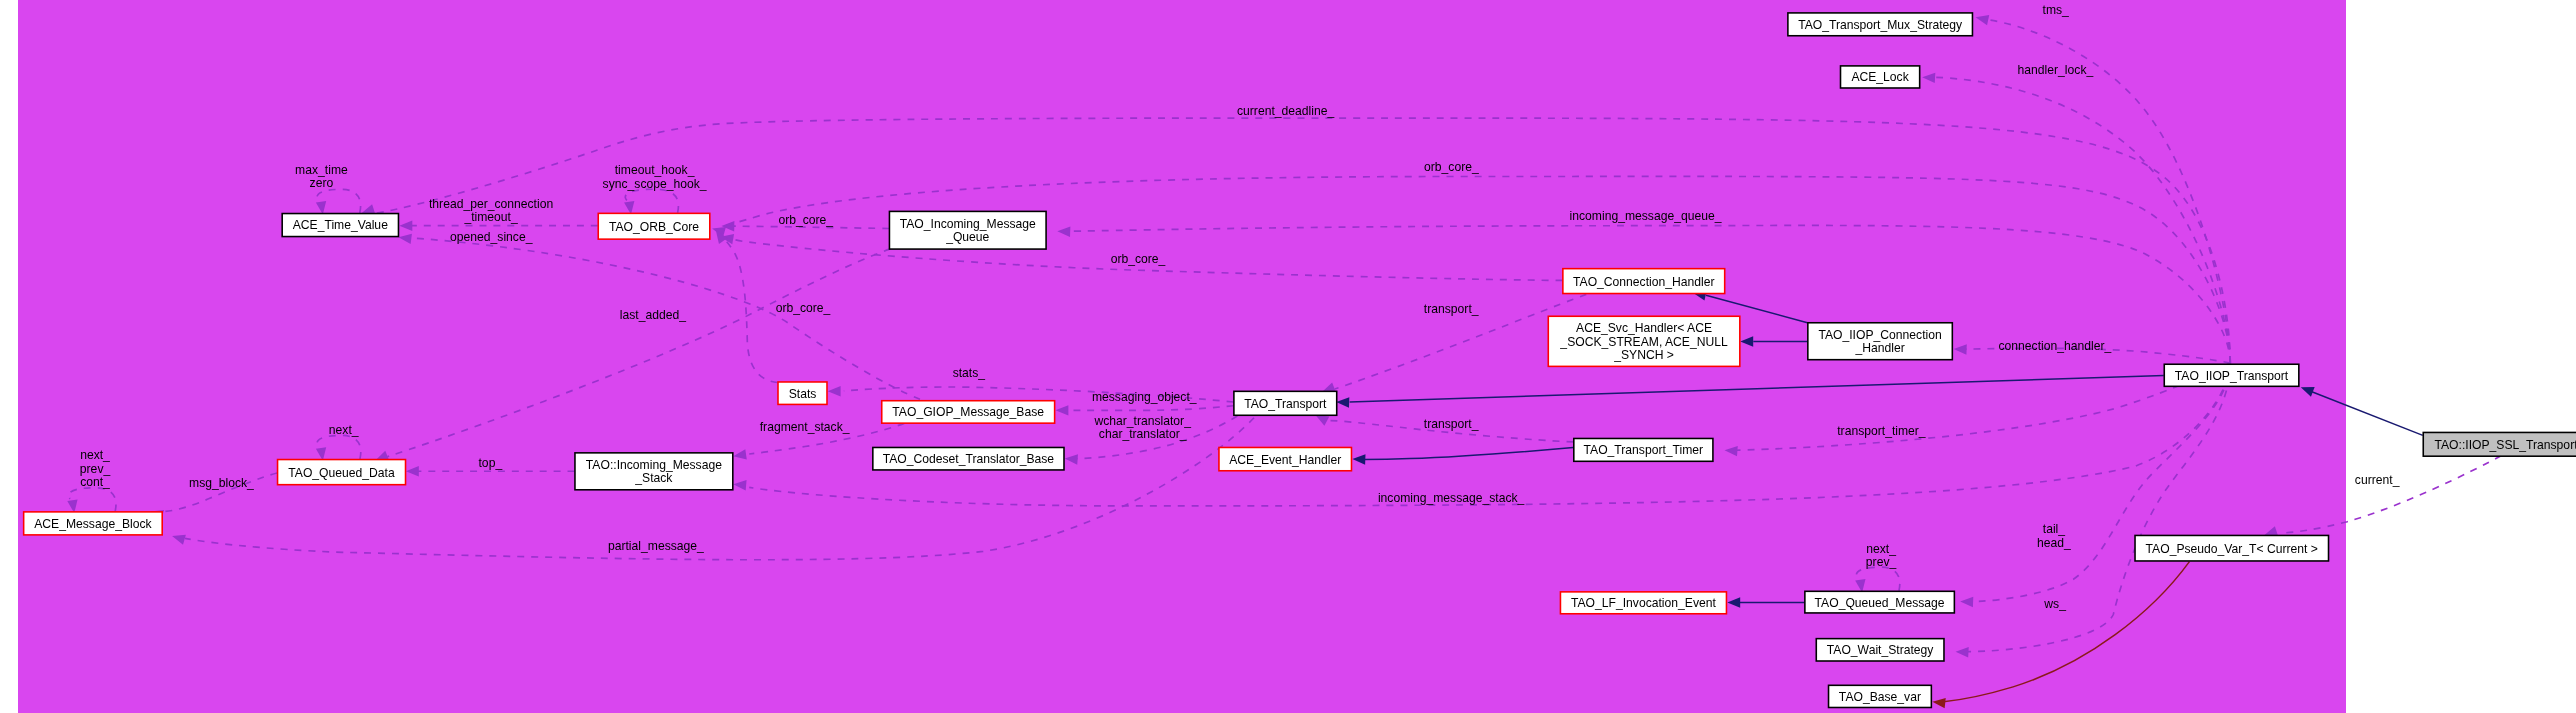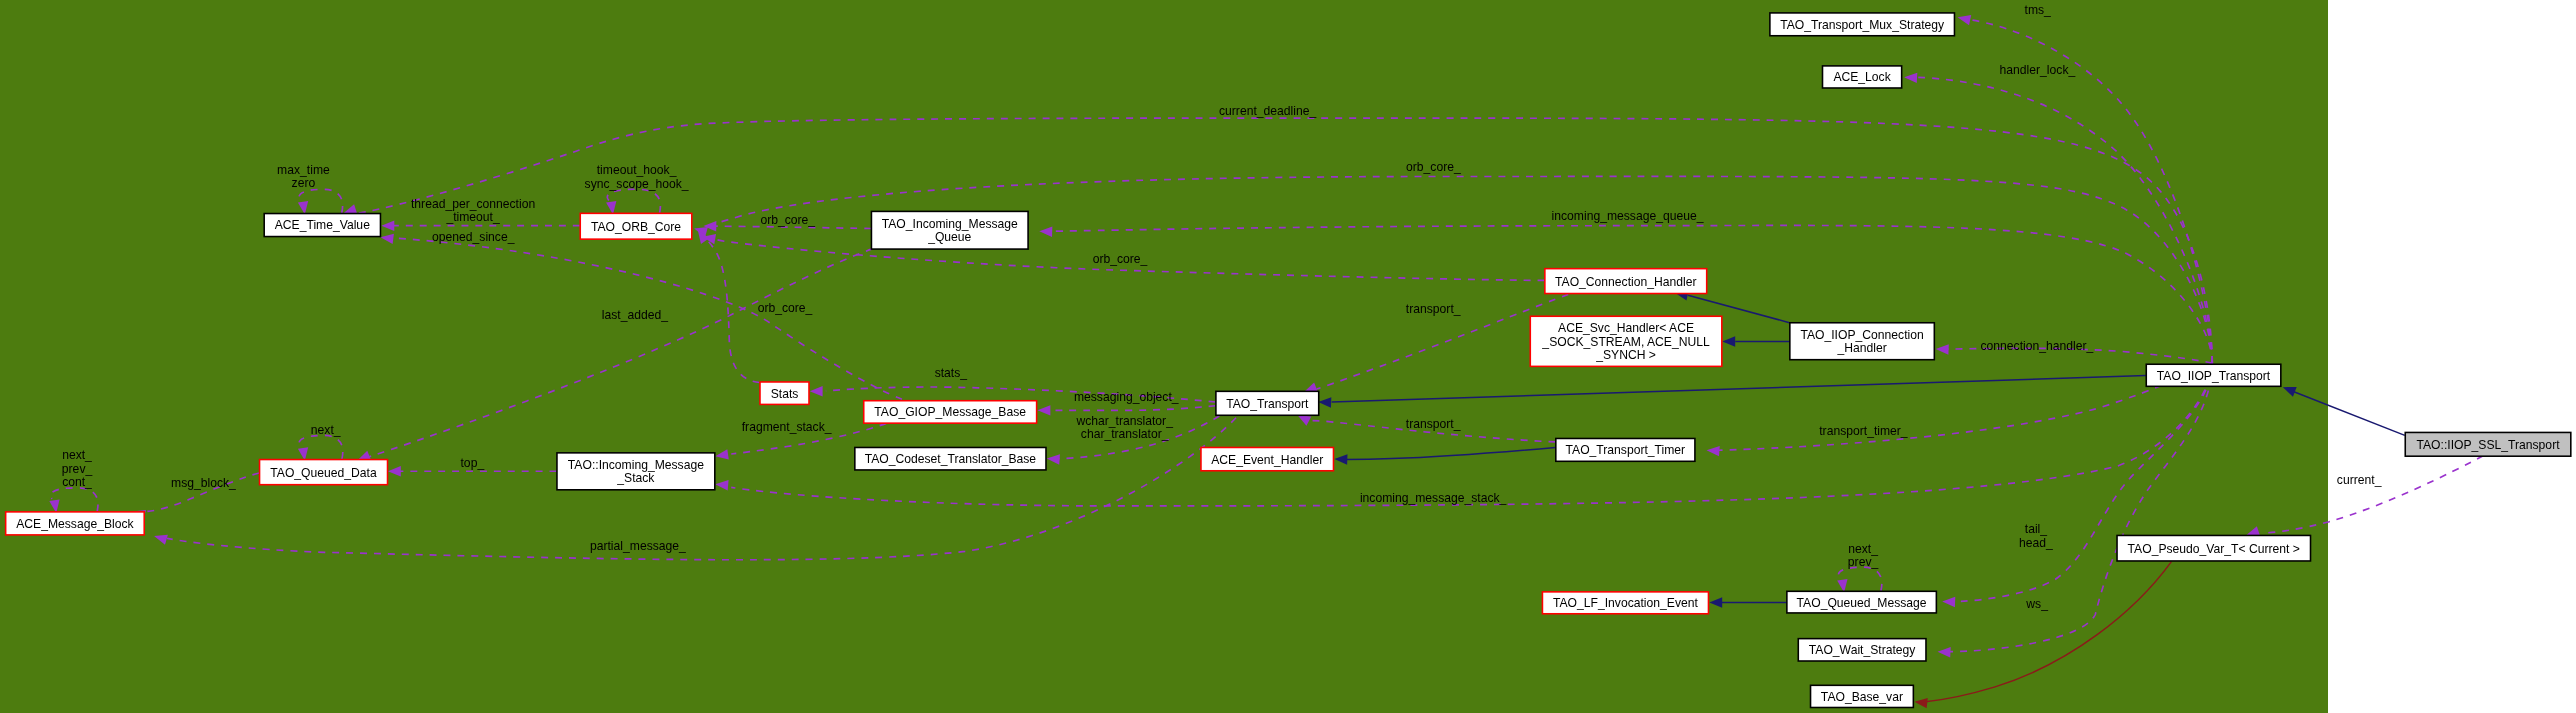--- a/index.html
+++ b/index.html
@@ -1,18 +1,18 @@
 <!DOCTYPE html>
 <html style="font-size:15px"><head>
 <meta charset="utf-8">
 <style>
   html,body{margin:0;padding:0;background:#ffffff;-webkit-font-smoothing:antialiased;}
   text{-webkit-font-smoothing:antialiased;}
   body{width:2576px;height:714px;overflow:hidden;font-family:"Liberation Sans",sans-serif;}
-  #canvas{position:relative;width:2328px;height:714px;background:#4d7c0f;}
+  #canvas{position:relative;width:2328px;height:714px;background:#d946ef;margin-left:18px;}
   svg#graph{position:absolute;left:0;top:0;display:block;}
   .nodebox{fill:#ffffff;stroke:#000000;stroke-width:1.7;}
   .nodebox.red{stroke:#ff0000;}
   .nodebox.cur{fill:#c0c0c0;}
   .nodelabel{font-size:13.1px;fill:#000000;text-anchor:middle;}
   .edgelabel{font-size:13.1px;fill:#000000;text-anchor:middle;}
   .uses{fill:none;stroke:#9a32cd;stroke-width:1.8;stroke-dasharray:7.5,7.5;}
   .inh{fill:none;stroke:#191970;stroke-width:1.6;}
   .tmpl{fill:none;stroke:#8b1a1a;stroke-width:1.6;}
   .ah-uses{fill:#9a32cd;stroke:none;}

